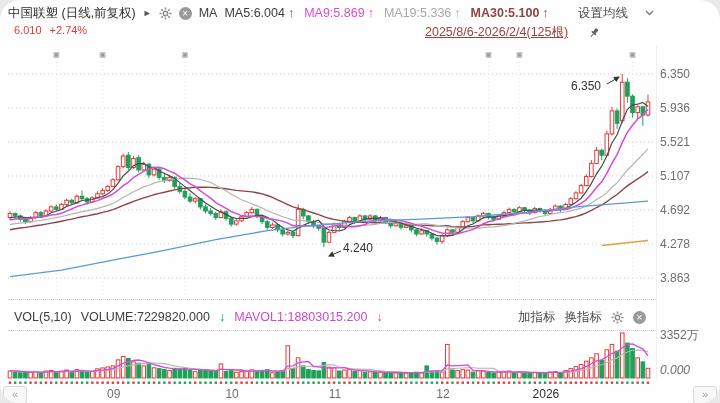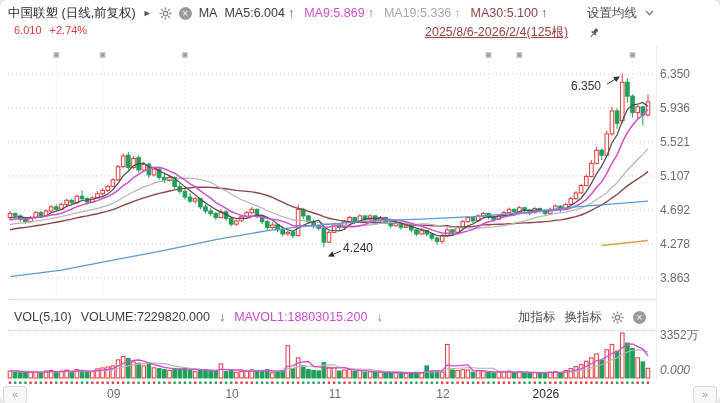--- a/index.html
+++ b/index.html
@@ -1,23 +1,23 @@
 <!DOCTYPE html>
 <html><head>
 <meta charset="utf-8">
 <style>
   html,body{margin:0;padding:0;background:#e9e9e9;font-family:"Liberation Sans",sans-serif;}
-  .app{position:relative;width:720px;height:403px;background:#fefefe;border-radius:8px;overflow:hidden;}
+  .app{position:relative;width:720px;height:403px;background:#fefefe;border-radius:20px;overflow:hidden;}
   .hrow1{position:absolute;top:3px;left:8px;right:0;height:20px;display:flex;align-items:center;gap:7px;font-size:12.5px;white-space:nowrap;}
   .title{color:#2b2b2b;}
   .caret{color:#555;font-size:9px;cursor:pointer;}
   .malab{color:#3d3d3d;}
   .ma-item{display:inline-flex;gap:3px;align-items:center;}
   .spacer{flex:1;}
-  .setma{display:inline-flex;align-items:center;gap:8px;color:#4a4a4a;margin-right:66px;cursor:pointer;}
+  .setma{display:inline-flex;align-items:center;gap:17px;color:#4a4a4a;margin-right:66px;cursor:pointer;}
   .hrow2{position:absolute;top:24px;left:14px;height:17px;font-size:11px;display:flex;gap:8px;}
   .range{position:absolute;top:24px;left:425px;font-size:12.5px;color:#9c4343;display:flex;align-items:center;gap:20px;cursor:pointer;}
   .range u{text-decoration:underline;}
   .circx{display:inline-flex;width:13px;height:13px;border-radius:50%;background:#9a9a9a;color:#fff;font-size:10px;line-height:13px;justify-content:center;align-items:center;cursor:pointer;}
   .gearsvg,.chev{cursor:pointer;}
   svg.layer{position:absolute;left:0;}
   .ticks div{position:absolute;left:0;font-size:12px;color:#6e6e6e;}
   .vlab{position:absolute;left:660px;font-size:12px;color:#6e6e6e;}
   .volrow{position:absolute;top:306px;left:14px;right:0;height:22px;display:flex;align-items:center;gap:9px;font-size:12.5px;white-space:nowrap;}
   .volrow .rgt{display:inline-flex;align-items:center;gap:9px;margin-right:74px;color:#4a4a4a;}
@@ -59,21 +59,21 @@
         </span>
         <span class="ma-item">
           <span style="color: rgb(210, 78, 210);">MA9:5.869</span>
           <span style="color: rgb(210, 78, 210);">↑</span>
         </span>
         <span class="ma-item">
           <span style="color: rgb(168, 168, 168);">MA19:5.336</span>
           <span style="color: rgb(168, 168, 168);">↑</span>
         </span>
         <span class="ma-item">
-          <span style="color: rgb(143, 68, 68);">MA30:5.100</span>
+          <span style="color: rgb(143, 68, 68); font-weight: bold;">MA30:5.100</span>
           <span style="color: rgb(143, 68, 68);">↑</span>
         </span>
       </span>
     <span class="spacer"></span>
     <span class="setma">
       <span>设置均线</span>
       <svg class="chev" width="9" height="6" viewBox="0 0 9 6">
           <polyline points="1,1 4.5,4.5 8,1" fill="none" stroke="#7a7a7a" stroke-width="1.3"></polyline>
         </svg>
     </span>

